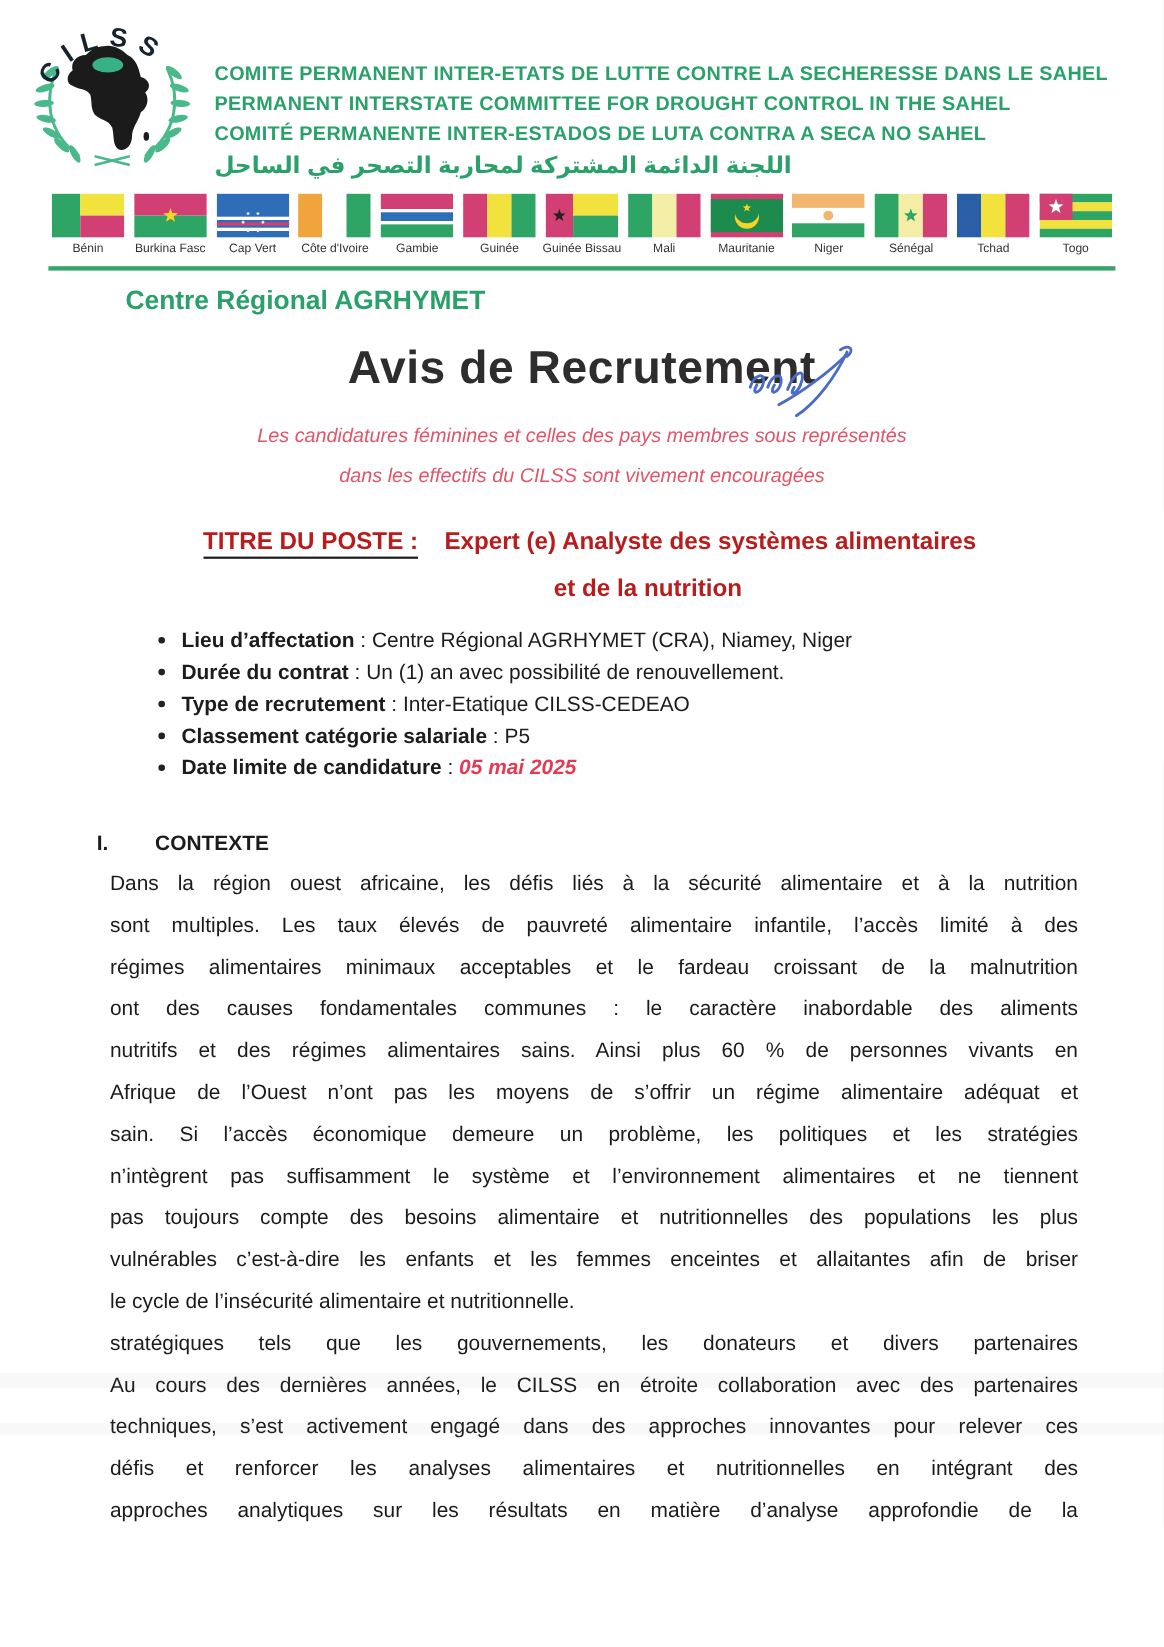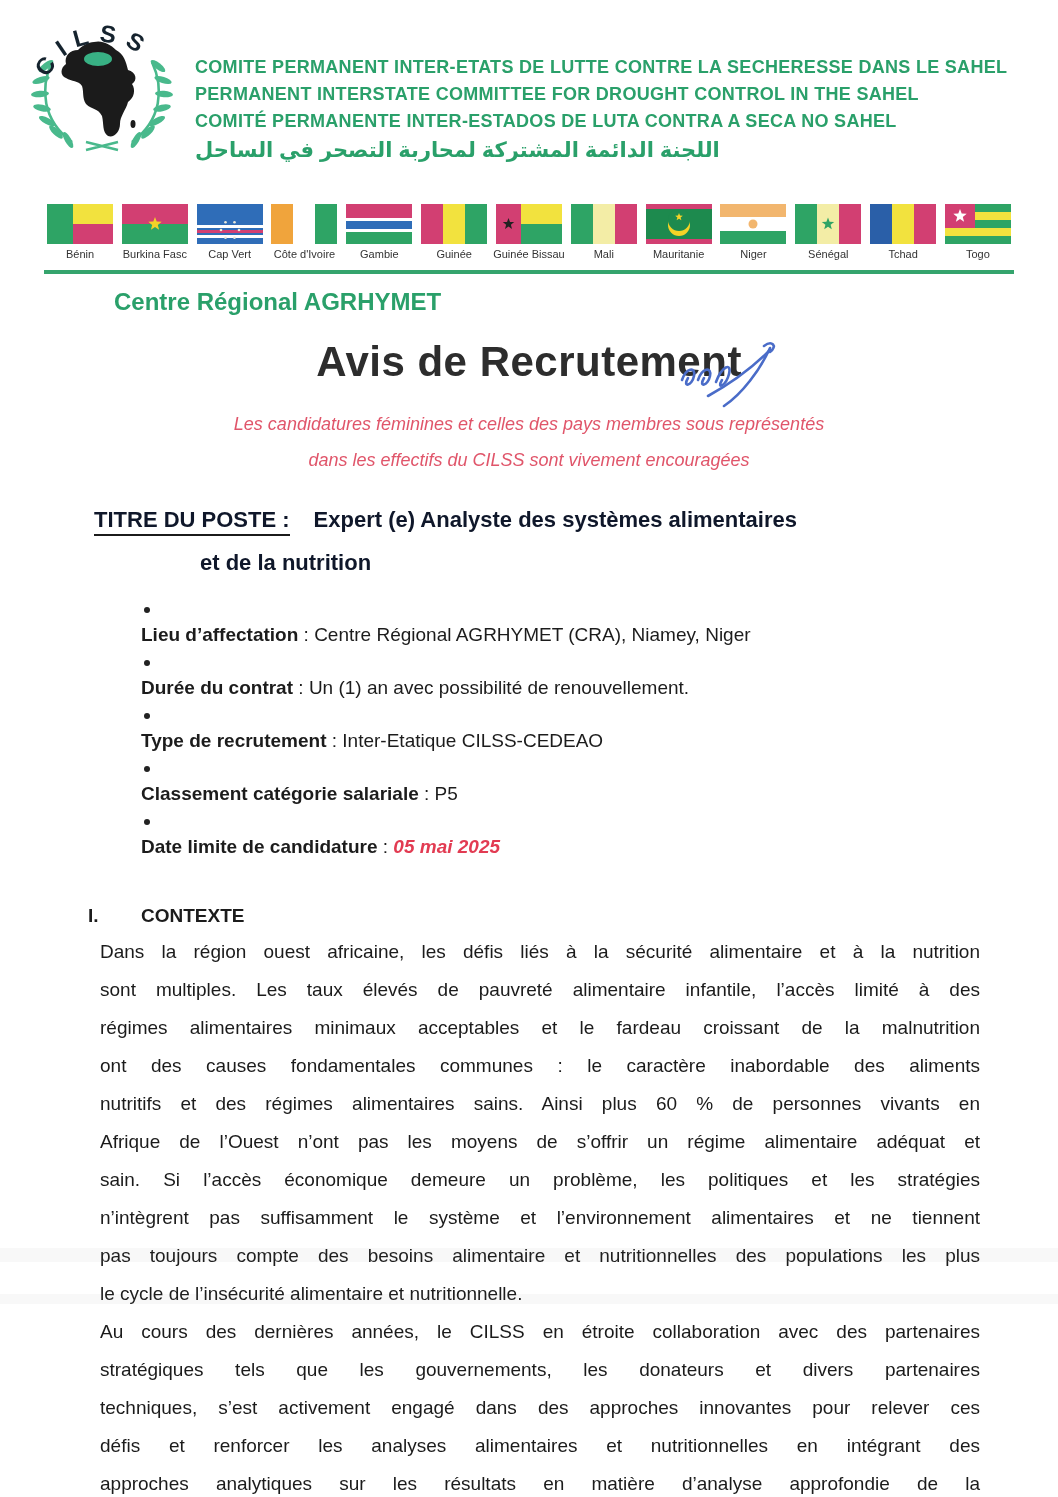--- a/index.html
+++ b/index.html
@@ -10,39 +10,39 @@
     color:#1c1c1c;
   }
   
   .org-header{position:relative;height:170px;}
   .logo{position:absolute;left:16px;top:4px;width:172px;height:160px;}
   .org-names{position:absolute;left:195px;top:54px;width:850px;}
   .org-line{font-size:18px;font-weight:700;line-height:27px;letter-spacing:.3px;color:var(--green,#2aa06a);}
   .org-arabic{font-size:21px;font-weight:700;margin-top:3px;color:var(--green,#2aa06a);text-align:left;}
   
   .flags-strip{margin:6px 44px 0 44px;display:flex;justify-content:space-between;}
-  .flag-item{width:72px;flex:0 0 72px;text-align:center;margin-top:28px;}
+  .flag-item{width:72px;flex:0 0 72px;text-align:center;}
   .flag-img{width:66px;height:40px;margin:0 auto;}
   .flag-label{font-size:11px;color:#333;margin-top:4px;white-space:nowrap;}
   .green-rule{margin:10px 44px 0 44px;height:4px;background:var(--rule,#35a46d);}
   
   .division{margin:14px 0 0 114px;font-size:24px;font-weight:700;color:var(--green,#2aa06a);}
   .notice-title-wrap{position:relative;margin-top:22px;height:60px;text-align:center;}
   .notice-title{font-size:42px;font-weight:800;letter-spacing:.5px;color:#2d2d2d;display:inline-block;}
   .sig{position:absolute;left:672px;top:0;width:120px;height:82px;}
   .subtitle{margin-top:8px;text-align:center;}
   .subtitle-line{font-size:18px;font-style:italic;font-weight:500;line-height:36px;color:var(--red,#e0556a);}
   
   .position-block{margin:26px 80px 0 94px;}
-  .pos-line{font-size:22px;font-weight:700;line-height:31px;color:#0f172a;}
+  .pos-line{font-size:22px;font-weight:700;line-height:31px;color:#b91c1c;text-align:center;}
   .pos-label{border-bottom:2.5px solid #1b1b1b;padding-bottom:2px;}
   .pos-gap{display:inline-block;width:24px;}
   .pos-line2{margin-left:106px;margin-top:12px;}
   .bullets{margin:18px 0 0 47px;}
-  .bullet-row{display:flex;font-size:19px;line-height:29px;flex-direction:column;}
+  .bullet-row{display:flex;font-size:19px;line-height:29px;}
   .dot{width:24px;position:relative;flex:0 0 24px;}
   .dot::after{content:'';position:absolute;left:3px;top:11px;width:6px;height:6px;border-radius:50%;background:#222;}
   .b-label{font-weight:700;}
   .b-value.red{color:var(--datered,#e23b52);font-weight:700;font-style:italic;}
   
   .context{margin:34px 90px 0 88px;}
   .ctx-heading{font-size:19px;font-weight:700;margin-top:44px;}
   .ctx-num{display:inline-block;width:53px;}
   .body-text{margin-top:6px;width:880px;margin-left:12px;}
   .body-line{font-size:19px;line-height:38px;text-align:justify;text-align-last:justify;color:#1b1b1b;}
@@ -287,23 +287,24 @@
     <div class="body-text" id="body-text">
         <div class="body-line">Dans la région ouest africaine, les défis liés à la sécurité alimentaire et à la nutrition</div>
         <div class="body-line">sont multiples. Les taux élevés de pauvreté alimentaire infantile, l’accès limité à des</div>
         <div class="body-line">régimes alimentaires minimaux acceptables et le fardeau croissant de la malnutrition</div>
         <div class="body-line">ont des causes fondamentales communes : le caractère inabordable des aliments</div>
         <div class="body-line">nutritifs et des régimes alimentaires sains. Ainsi plus 60 % de personnes vivants en</div>
         <div class="body-line">Afrique de l’Ouest n’ont pas les moyens de s’offrir un régime alimentaire adéquat et</div>
         <div class="body-line">sain. Si l’accès économique demeure un problème, les politiques et les stratégies</div>
         <div class="body-line">n’intègrent pas suffisamment le système et l’environnement alimentaires et ne tiennent</div>
         <div class="body-line">pas toujours compte des besoins alimentaire et nutritionnelles des populations les plus</div>
+        <div class="body-line">vulnérables c’est-à-dire les enfants et les femmes enceintes et allaitantes afin de briser</div>
         <div class="body-line no-jl">le cycle de l’insécurité alimentaire et nutritionnelle.</div>
+        <div class="body-line">stratégiques tels que les gouvernements, les donateurs et divers partenaires</div>
         <div class="body-line">Au cours des dernières années, le CILSS en étroite collaboration avec des partenaires</div>
-        <div class="body-line">stratégiques tels que les gouvernements, les donateurs et divers partenaires</div>
         <div class="body-line">techniques, s’est activement engagé dans des approches innovantes pour relever ces</div>
         <div class="body-line">défis et renforcer les analyses alimentaires et nutritionnelles en intégrant des</div>
         <div class="body-line">approches analytiques sur les résultats en matière d’analyse approfondie de la</div>
       </div>
   </div>
 
   <div class="scan-band band1"></div>
   <div class="scan-band band2"></div>
 </div>
 

